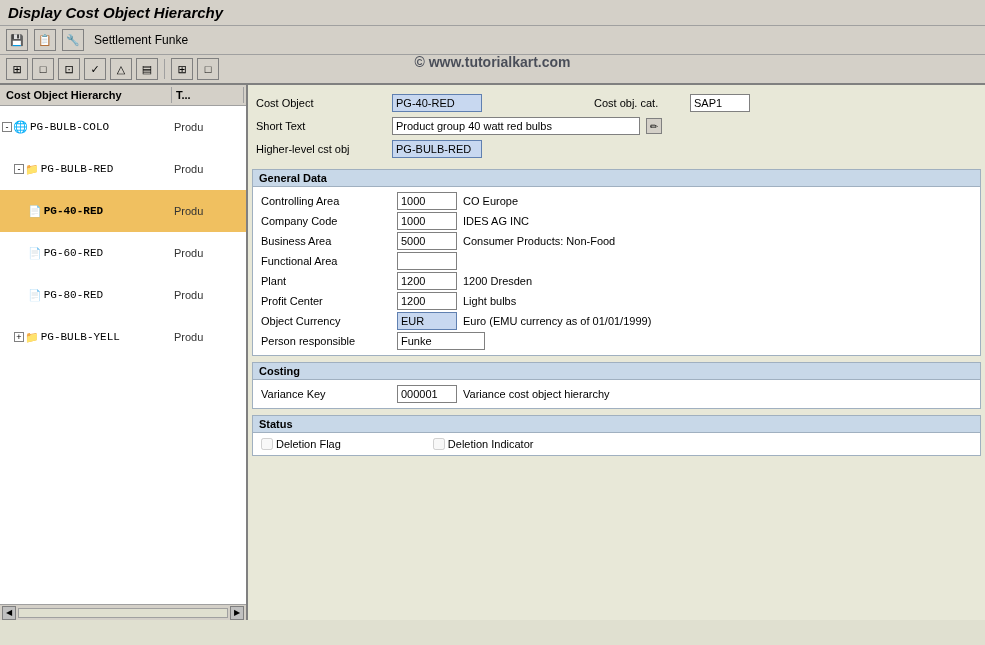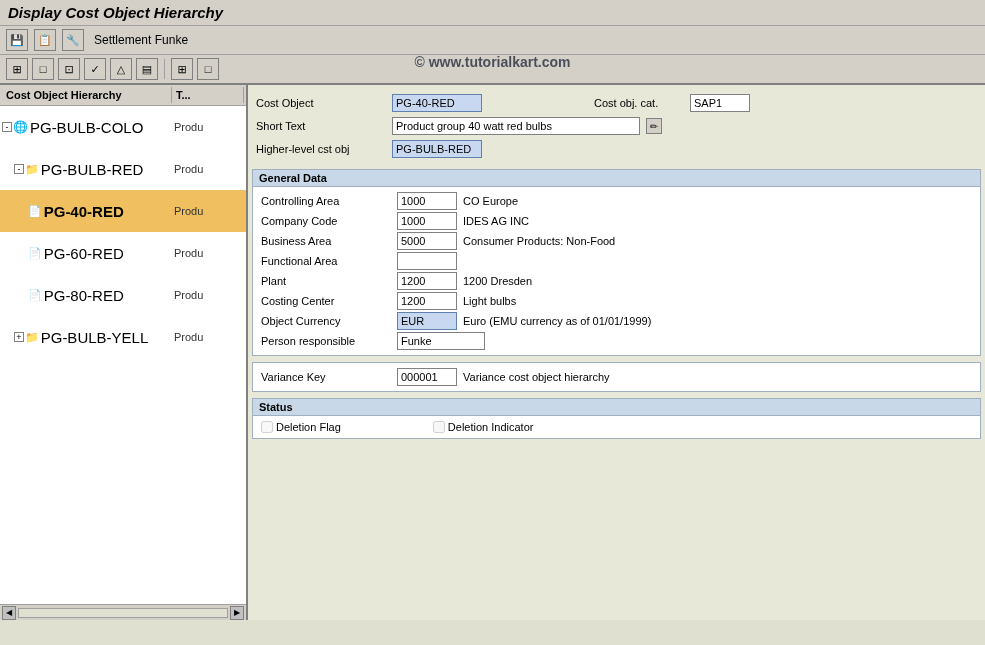--- a/index.html
+++ b/index.html
@@ -111,24 +111,25 @@
     }
     .tree-header-cell:last-child {
       flex: 1;
     }
     .tree-body {
       flex: 1;
       overflow-y: auto;
       overflow-x: hidden;
     }
     .tree-label {
-      font-size: 15px;
+      font-size: 11px;
       flex: 1;
       overflow: hidden;
       text-overflow: ellipsis;
+      font-family: Liberation Mono, monospace;
     }
     .tree-row {
       display: flex;
     }
     .tree-col1 {
       width: 170px;
       overflow: hidden;
     }
     .tree-col2 {
       flex: 1;
@@ -408,40 +409,41 @@
           <span class="form-value"></span>
         </div>
 
         <div class="form-row">
           <span class="form-label">Plant</span>
           <input class="form-input form-input-sm" type="text" value="1200" readonly="" style="">
           <span class="form-value">1200 Dresden</span>
         </div>
 
         <div class="form-row">
-          <span class="form-label">Costing Center</span>
+          <span class="form-label">Profit Center</span>
           <input class="form-input form-input-sm" type="text" value="1200" readonly="" style="">
           <span class="form-value">Light bulbs</span>
         </div>
 
         <div class="form-row">
           <span class="form-label">Object Currency</span>
           <input class="form-input form-input-sm form-input-blue" type="text" value="EUR" readonly="" style="">
           <span class="form-value">Euro (EMU currency as of 01/01/1999)</span>
         </div>
 
         <div class="form-row">
           <span class="form-label">Person responsible</span>
           <input class="form-input" type="text" style="width: 88px;" value="Funke" readonly="">
         </div>
 
       </div>
     </div>
 
     <div class="section-box">
+      <div class="section-header">Costing</div>
       <div class="section-content">
 
         <div class="form-row">
           <span class="form-label">Variance Key</span>
           <input class="form-input form-input-sm" type="text" value="000001" readonly="" style="">
           <span class="form-value">Variance cost object hierarchy</span>
         </div>
       </div>
     </div>
 

